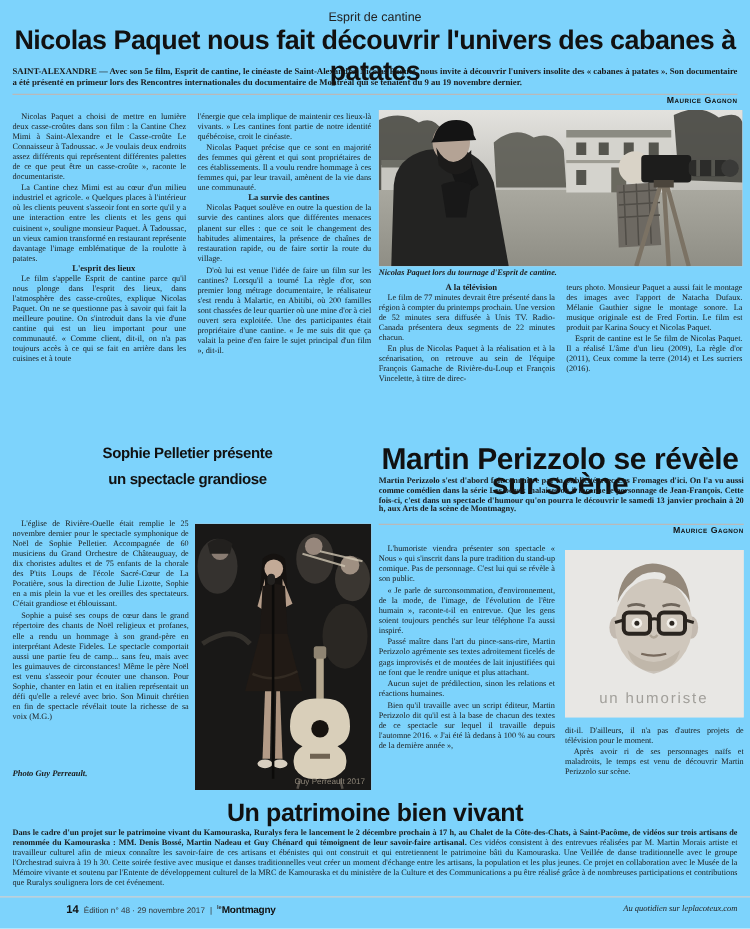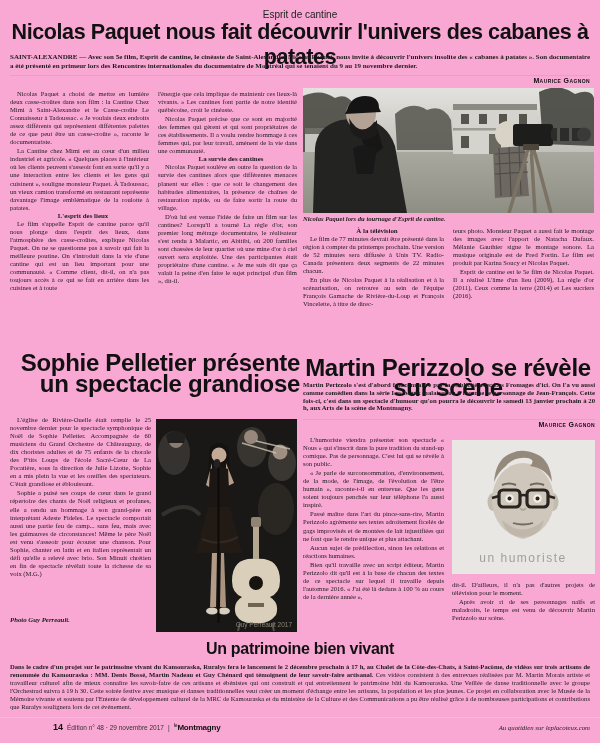--- a/index.html
+++ b/index.html
@@ -1,27 +1,27 @@
 <!DOCTYPE html>
 <html lang="fr"><head>
 <meta charset="utf-8">
 <style>
   html,body{margin:0;padding:0;background:#fff;}
-  .page{position:relative;width:600px;height:743px;background:#f9a8d4;overflow:hidden;
+  .page{position:relative;width:600px;height:743px;background:#7dd3fc;overflow:hidden;
         font-family:"Liberation Serif",serif;color:#1b1b1b;}
   .abs{position:absolute;}
   
   .kicker{top:9px;left:0;width:600px;text-align:center;
           font-family:"Liberation Sans",sans-serif;font-size:10px;color:#222;}
   .h1{top:20px;left:0;width:600px;text-align:center;font-family:"Liberation Sans",sans-serif;
       font-weight:bold;font-size:21.5px;letter-spacing:-0.4px;color:#111;}
   .h2{font-family:"Liberation Sans",sans-serif;font-weight:bold;color:#111;letter-spacing:-0.3px;}
-  .sophie-h{top:352px;left:0;width:300px;text-align:right;font-size:24px;line-height:21px;}
+  .sophie-h{top:352px;left:0;width:300px;text-align:center;font-size:12px;line-height:21px;}
   .martin-h{top:358px;left:298px;width:300px;text-align:center;font-size:24px;line-height:20px;}
-  .pat-h{top:640px;left:0;width:600px;text-align:center;font-size:16px;}
+  .pat-h{top:640px;left:0;width:600px;text-align:center;font-size:20px;}
   
   .lede{font-weight:bold;font-size:7px;line-height:8.6px;text-align:justify;}
   .lede1{top:53px;left:10px;width:580px;height:27px;overflow:hidden;}
   .lede3{top:381px;left:303px;width:292px;height:37px;overflow:hidden;font-size:6.7px;line-height:7.8px;}
   .rule{border-top:1px solid #b9b9b9;height:0;}
   .byline{font-family:"Liberation Sans",sans-serif;font-weight:bold;font-variant:small-caps;
           font-size:7px;letter-spacing:.4px;text-align:right;color:#111;}
   
   .col{font-size:6.6px;line-height:8.05px;text-align:justify;overflow:hidden;
        hyphens:auto;-webkit-hyphens:auto;}

